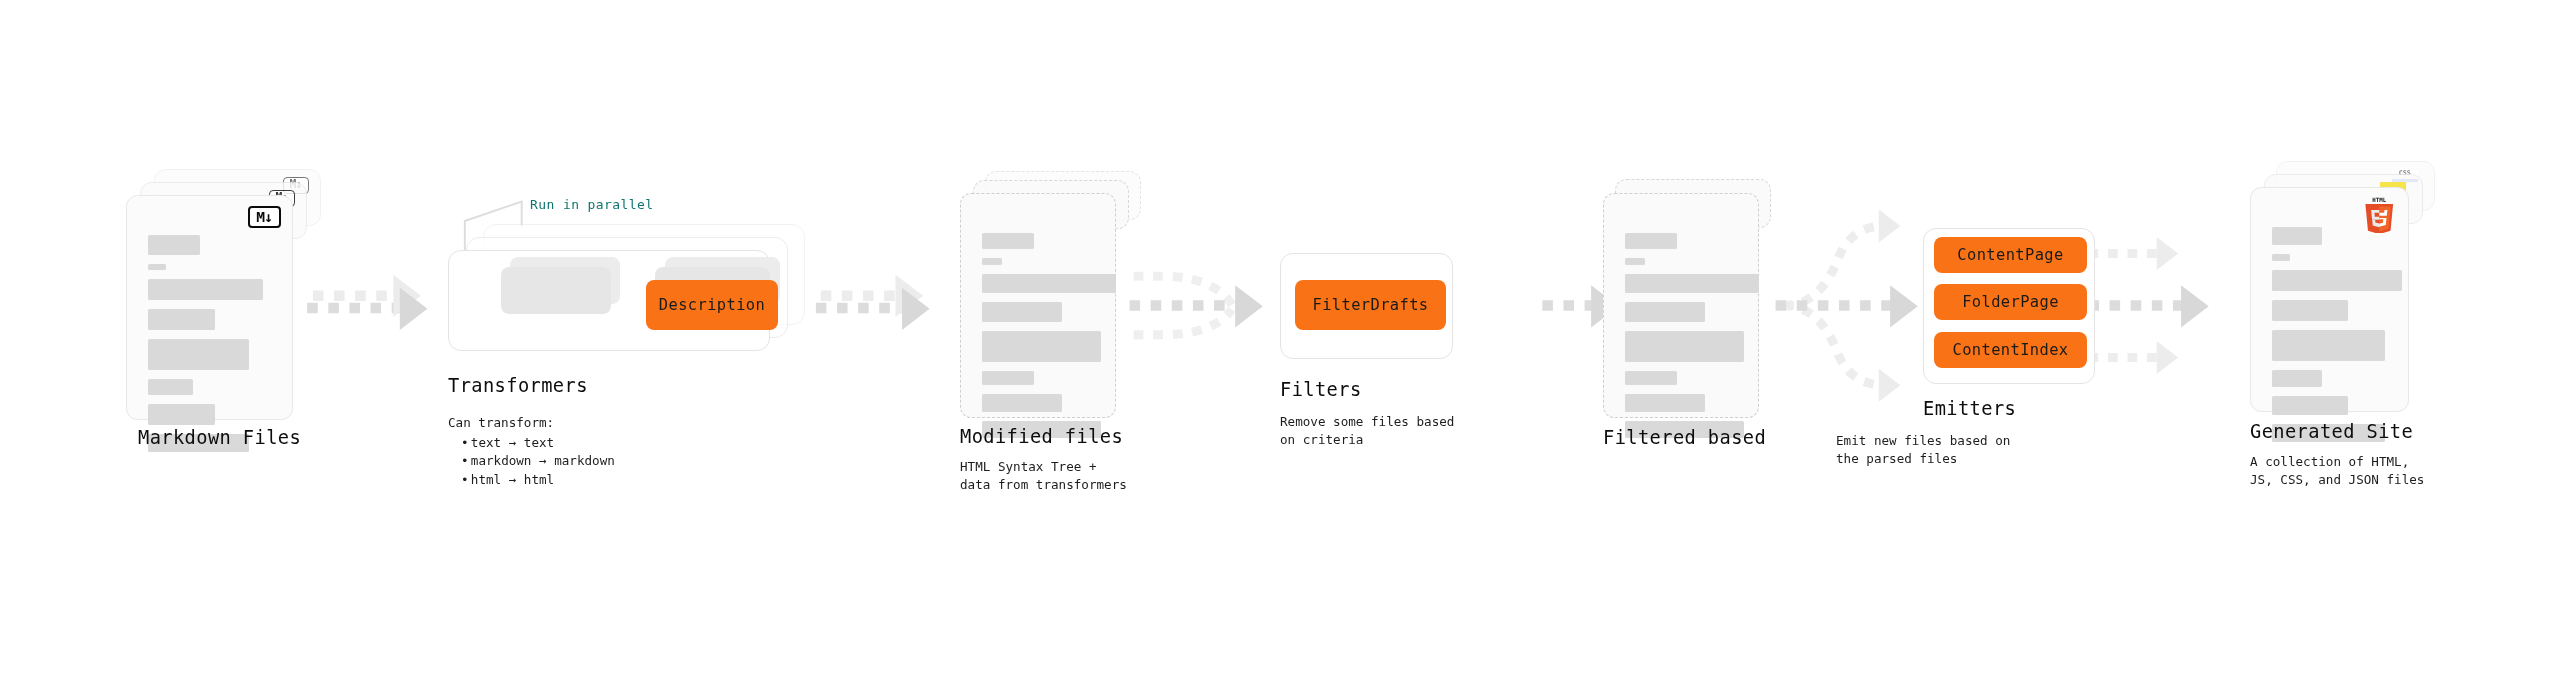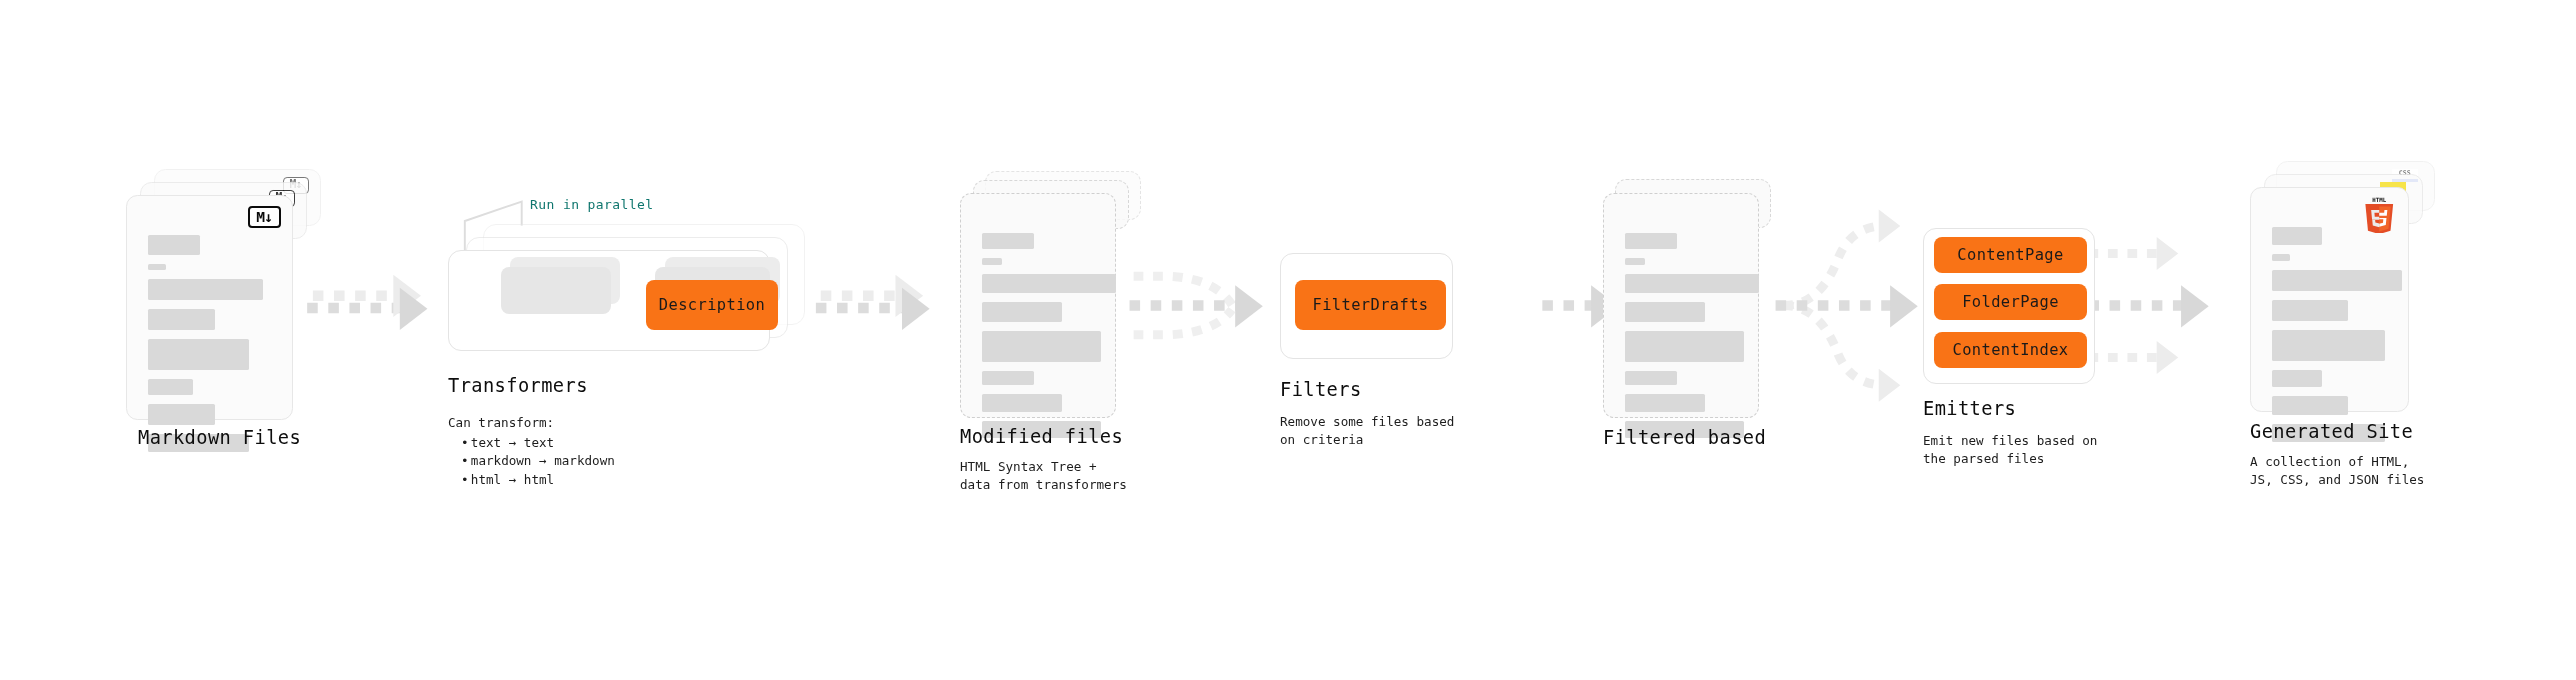--- a/index.html
+++ b/index.html
@@ -353,21 +353,21 @@
   </div>
 
   <div class="caption" style="left:1603px; top:427px;">Filtered based</div>
 
   <div class="group-box" style="left:1923px; top:228px; width:172px; height:156px;"></div>
   <div class="pill" style="left:1934px; top:237px; width:153px; height:36px;">ContentPage</div>
   <div class="pill" style="left:1934px; top:284px; width:153px; height:36px;">FolderPage</div>
   <div class="pill" style="left:1934px; top:332px; width:153px; height:36px;">ContentIndex</div>
 
   <div class="caption" style="left:1923px; top:398px;">Emitters</div>
-  <div class="subcaption" style="left:1923px; top:432px;">Emit new files based on
+  <div class="subcaption" style="left:1836px; top:432px;">Emit new files based on
 the parsed files</div>
 
   <div class="doc-stack">
 
     <div class="doc-sheet back2" style="left:2276px; top:161px; width:159px; height:50px;">
       <div class="css-badge" style="right:16.3px; top:7.3px;">CSS</div>
     </div>
 
     <div class="doc-sheet back1" style="left:2264px; top:174px; width:159px; height:50px;">
       <div class="js-badge" style="right:16.3px; top:7.3px;"></div>

